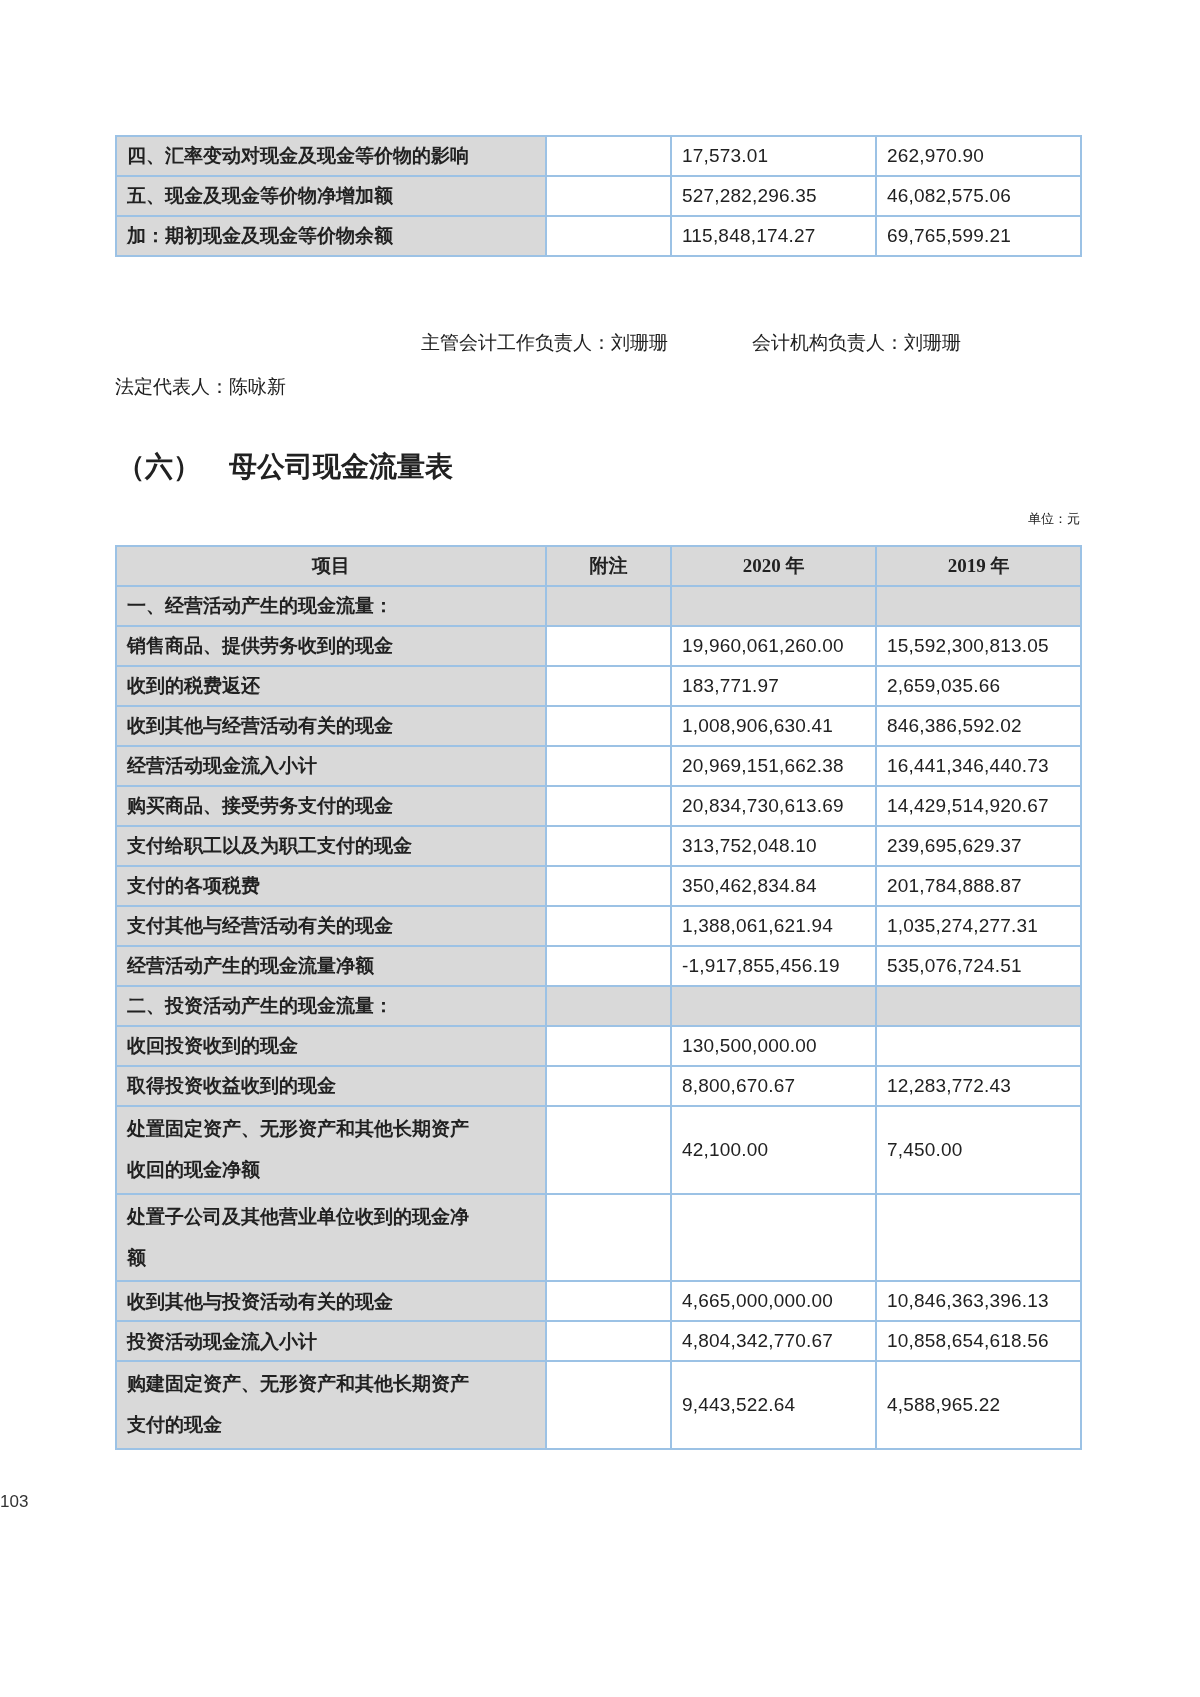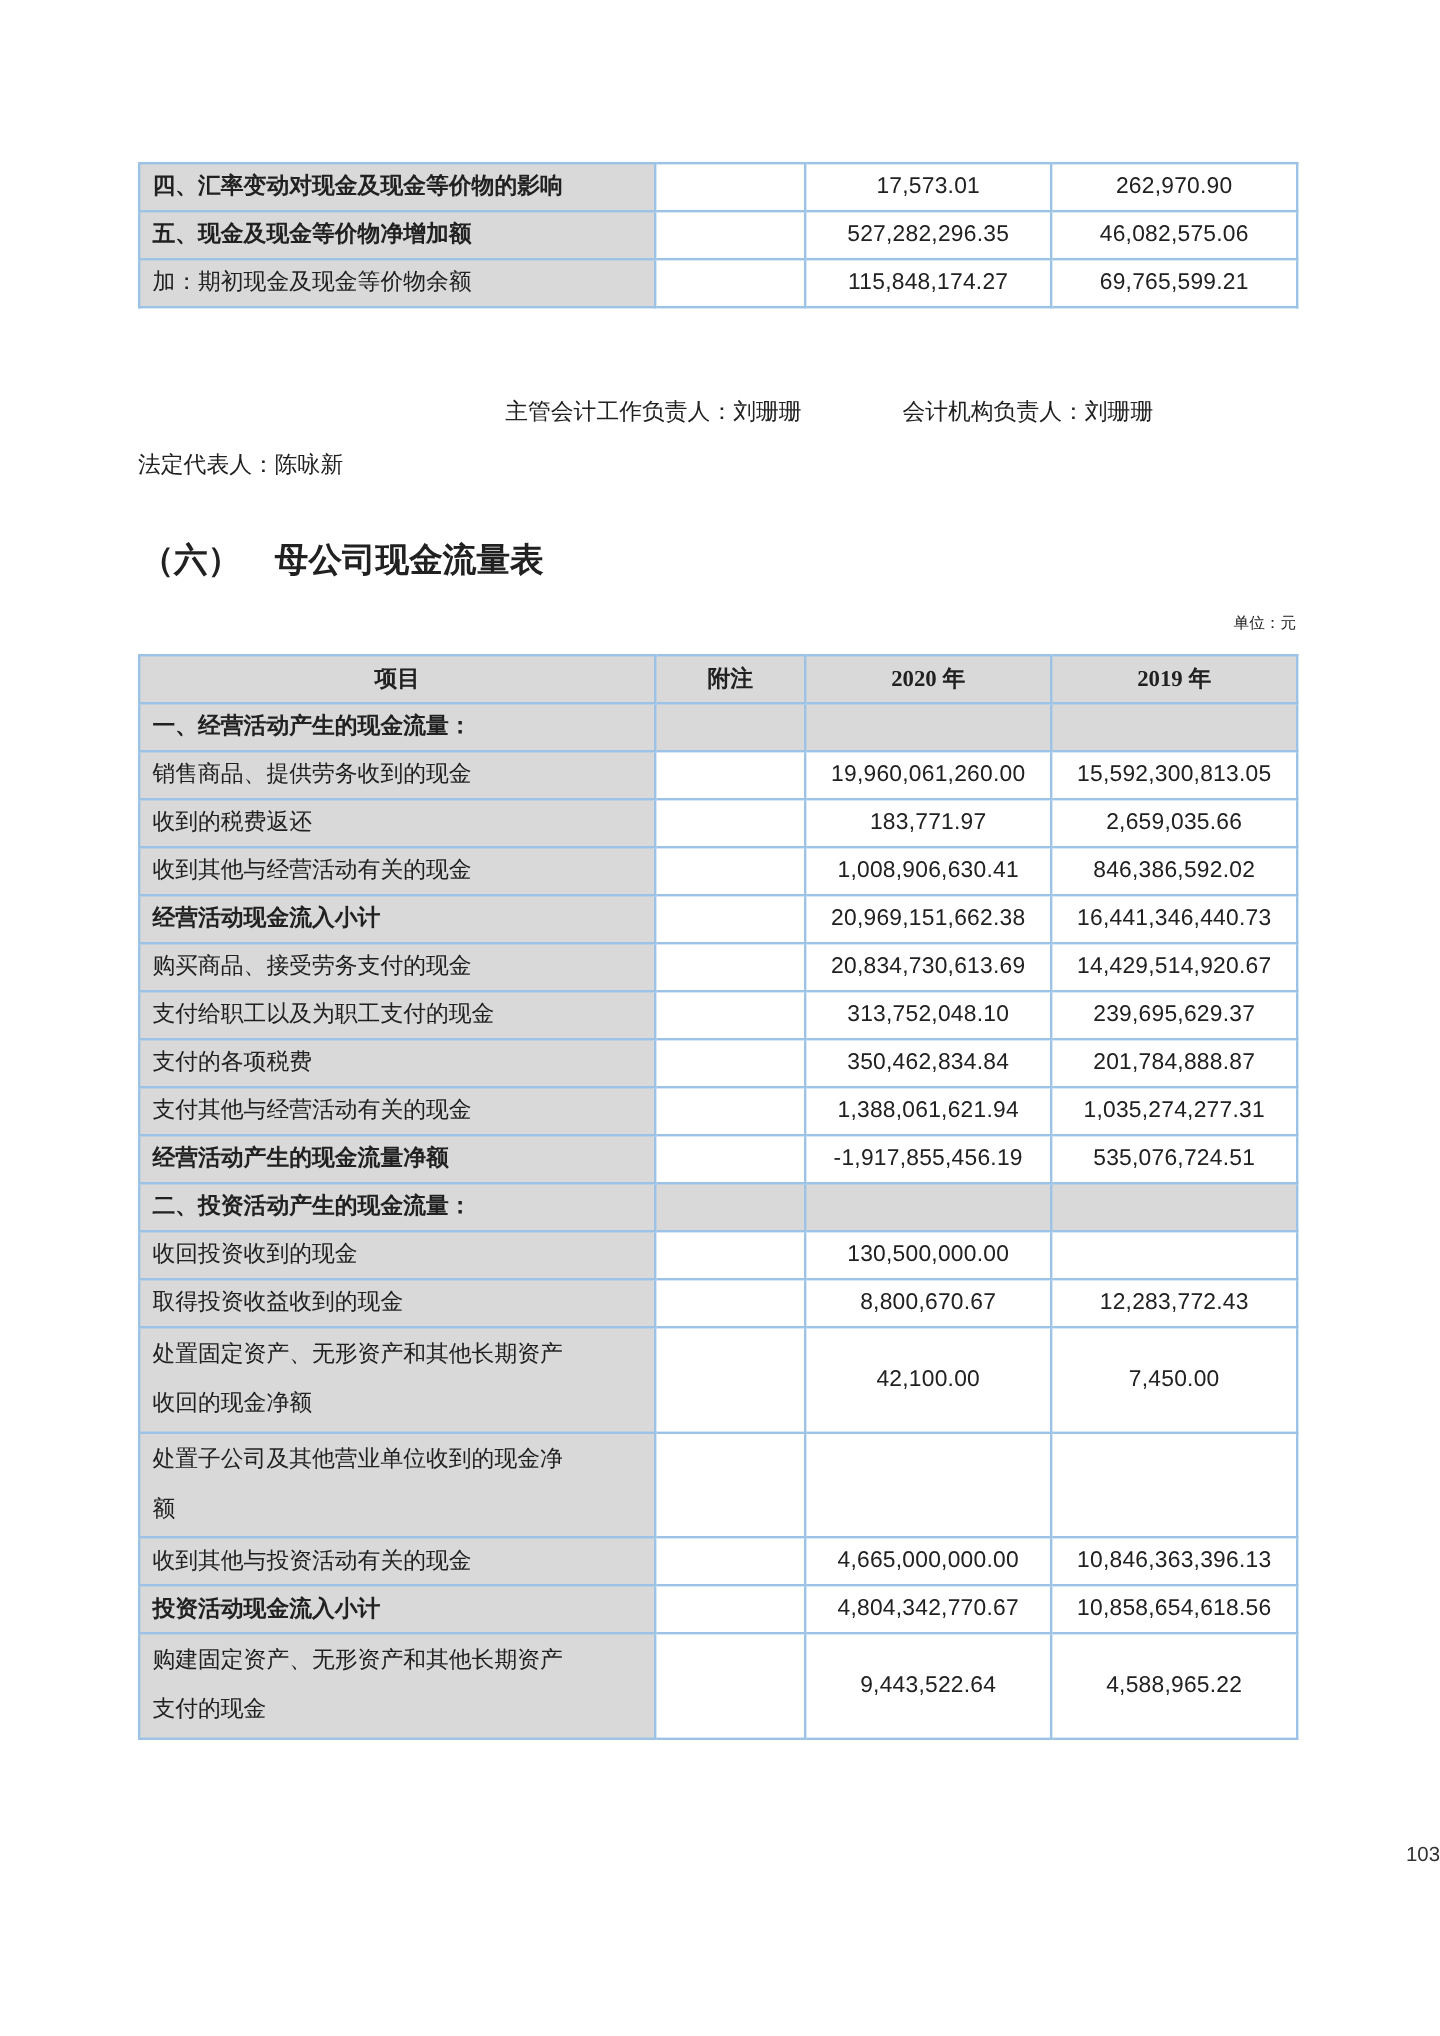--- a/index.html
+++ b/index.html
@@ -27,28 +27,28 @@
     padding:2px 10px;
     font-size:19px;
     vertical-align:middle;
     overflow:hidden;
   }
   col.c1 { width:430px; }
   col.c2 { width:125px; }
   col.c3 { width:205px; }
   col.c4 { width:205px; }
 
-  .gray { background:#d9d9d9; }
+  .gray { background:#d9d9d9;font-weight:bold; }
   .b    { font-weight:bold; }
   .center { text-align:center; }
   .c-item { text-align:left; white-space:pre-line; line-height:1.35; }
   .row-tall td { height:82px; }
   .row-tall td.c-item { line-height:2.15; }
   .c-num {
-    text-align:center;
+    text-align:left;
     font-family:"Liberation Sans","DejaVu Sans",sans-serif;
     font-size:17.5px;
     letter-spacing:0.2px;
   }
   .c-note { }
 
   .table1 { position:absolute; top:135px; left:0; }
   .signatures {
     position:absolute; top:330px; left:0; width:965px;
     font-size:19px; height:26px;
@@ -61,22 +61,22 @@
     position:absolute; top:448px; left:2px;
     font-size:28px; font-weight:bold;
   }
   .unit-label {
     position:absolute; top:510px; right:0;
     font-size:13px; text-align:right;
   }
   .table2 { position:absolute; top:545px; left:0; }
 
   .page-number {
-    position:absolute; top:1536px; left:0; width:1200px;
-    text-align:right;
+    position:absolute; top:1492px; left:0; width:1200px;
+    text-align:left;
     font-family:"Liberation Sans","DejaVu Sans",sans-serif;
     font-size:17px; color:#333;
   }
 </style>
 </head>
 <body>
 
 <div class="page">
   <div class="content">
 

